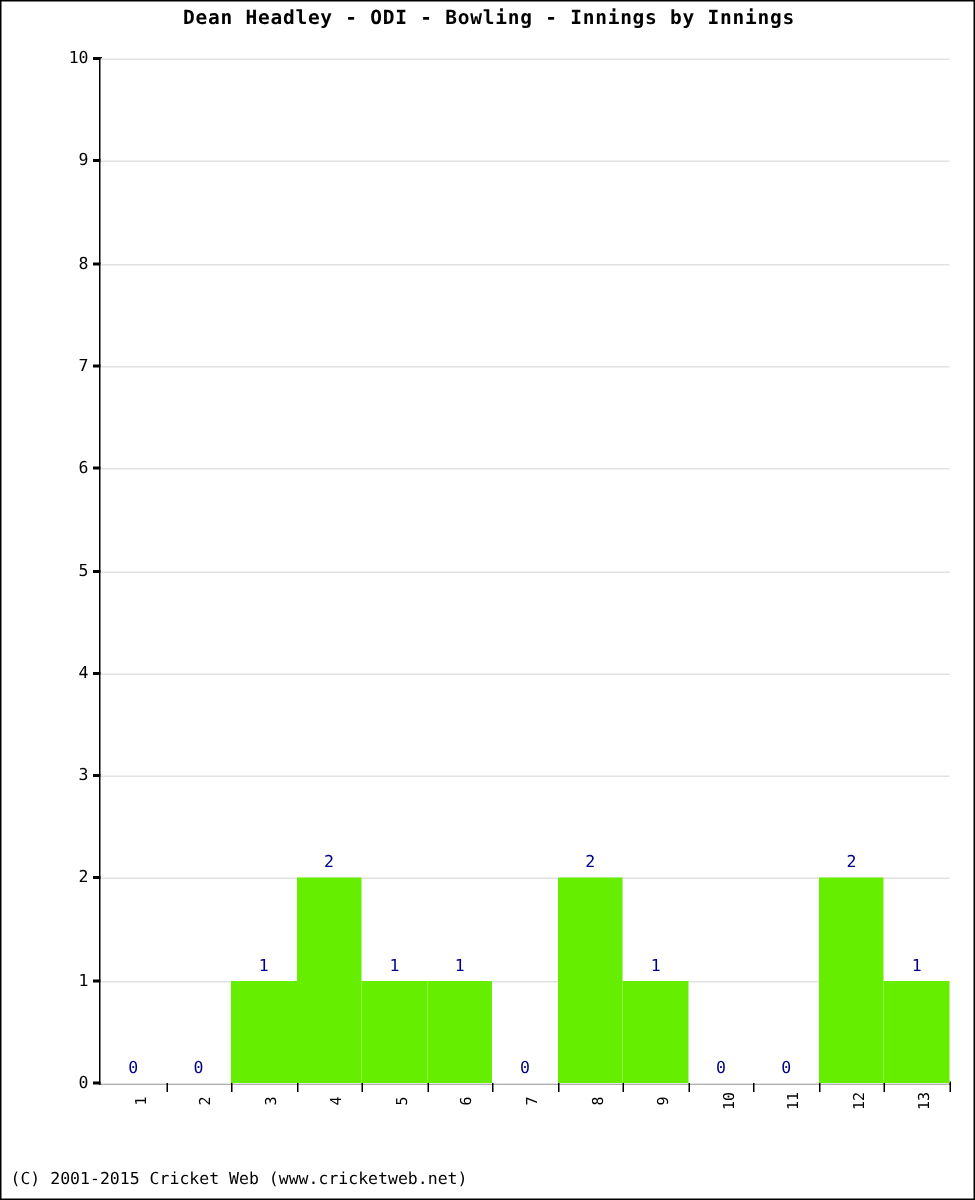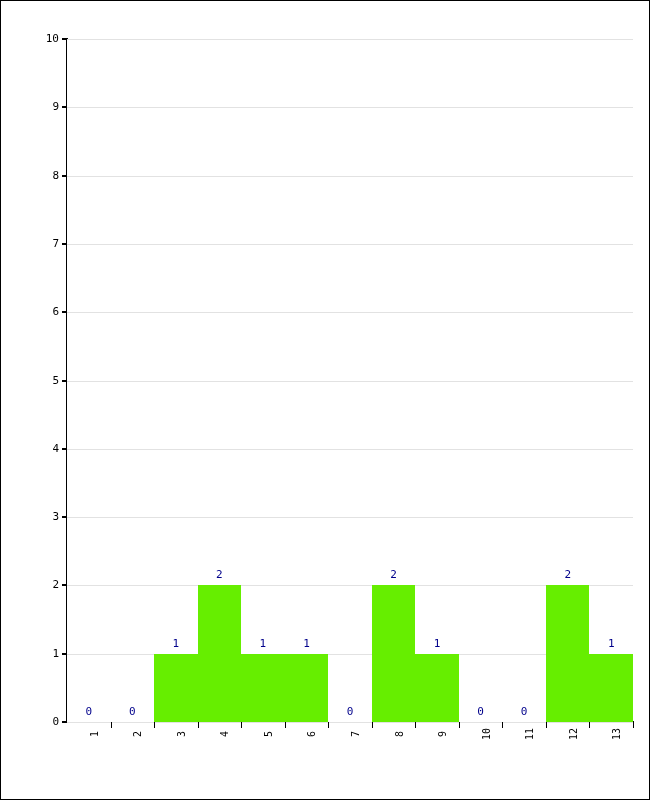--- a/index.html
+++ b/index.html
@@ -126,20 +126,21 @@
     font-size: 11px;
     color: #000000;
     font-family: "DejaVu Sans Mono", monospace;
   }
 </style>
 </head>
 <body>
 
 <div id="page">
 
+  <div id="chart-title">Dean Headley - ODI - Bowling - Innings by Innings</div>
 
   <div id="y-axis-line"></div>
   <div id="x-axis-line"></div>
 
   <div id="plot-area">
     <div id="gridlines">
         <div class="gridline" style="top: 683px;"></div>
         <div class="gridline" style="top: 614.7px;"></div>
         <div class="gridline" style="top: 546.4px;"></div>
         <div class="gridline" style="top: 478.1px;"></div>
@@ -227,13 +228,14 @@
       <div class="x-label" style="left: 349px; top: 733px; transform: translate(-50%, 0px) rotate(-90deg); transform-origin: center top;">7</div>
       <div class="x-label" style="left: 392.538px; top: 733px; transform: translate(-50%, 0px) rotate(-90deg); transform-origin: center top;">8</div>
       <div class="x-label" style="left: 436.077px; top: 733px; transform: translate(-50%, 0px) rotate(-90deg); transform-origin: center top;">9</div>
       <div class="x-label" style="left: 479.615px; top: 733px; transform: translate(-50%, 0px) rotate(-90deg); transform-origin: center top;">10</div>
       <div class="x-label" style="left: 523.154px; top: 733px; transform: translate(-50%, 0px) rotate(-90deg); transform-origin: center top;">11</div>
       <div class="x-label" style="left: 566.692px; top: 733px; transform: translate(-50%, 0px) rotate(-90deg); transform-origin: center top;">12</div>
       <div class="x-label" style="left: 610.231px; top: 733px; transform: translate(-50%, 0px) rotate(-90deg); transform-origin: center top;">13</div>
     </div>
 
 
+  <div id="footer">(C) 2001-2015 Cricket Web (www.cricketweb.net)</div>
 </div>
 
 </body></html>

